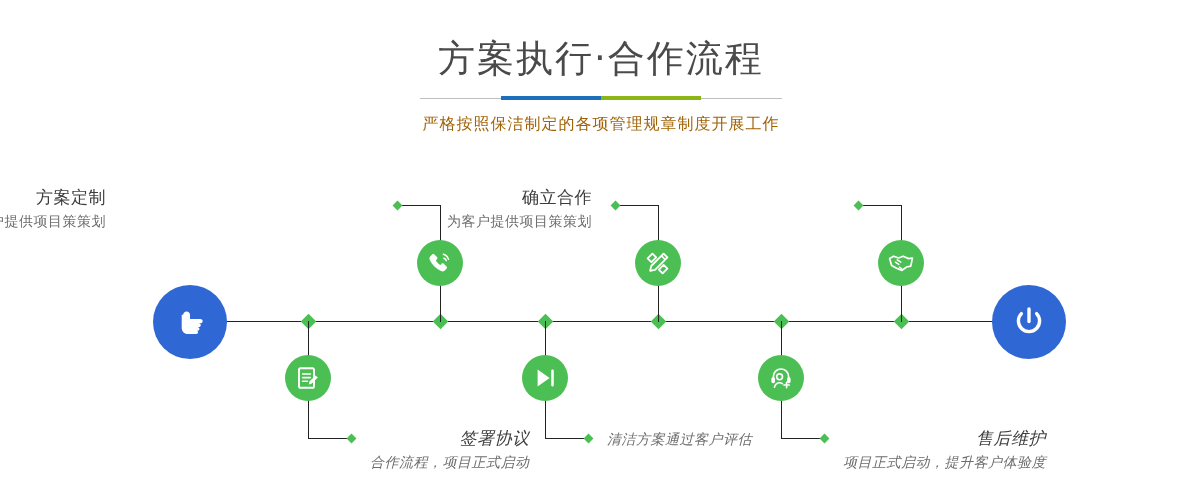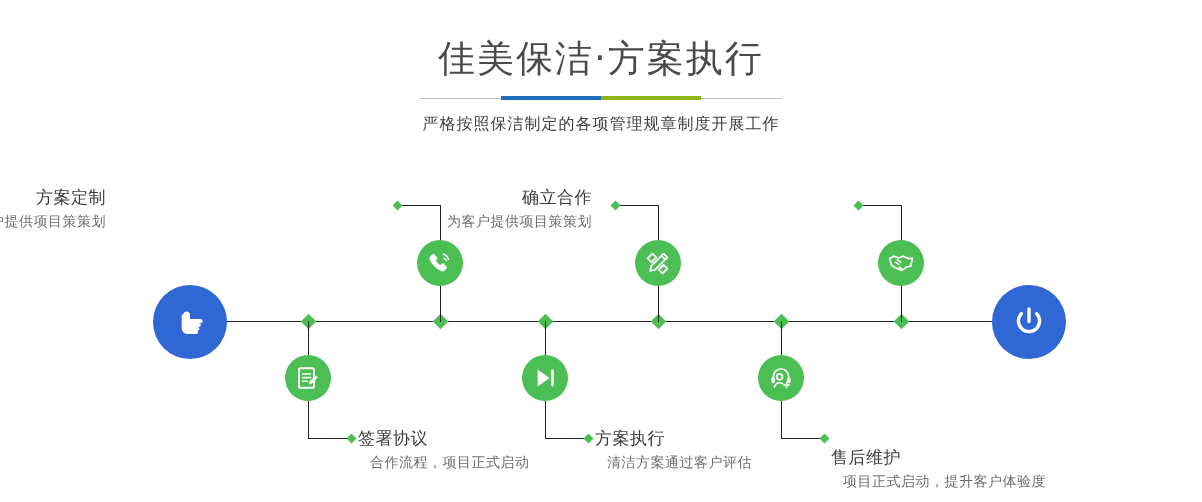--- a/index.html
+++ b/index.html
@@ -62,21 +62,21 @@
   .divider .seg-green {
     left: 181px;
     width: 100px;
     background: #8cb616;
   }
   .page-subtitle {
     margin: 0;
     padding-top: 9px;
     font-size: 16px;
     font-weight: 400;
-    color: #404040;
+    color: #a16207;
     letter-spacing: 1px;
     line-height: 22px;
   }
 
   
   .timeline {
     position: absolute;
     left: 0;
     top: 0;
     width: 1202px;
@@ -160,30 +160,30 @@
     letter-spacing: 0.5px;
   }
   .label .desc {
     font-size: 14px;
     color: #6d6d6d;
     line-height: 21px;
     letter-spacing: 0.5px;
     padding-top: 2px;
   }
   .label.above { text-align: right; }
-  .label.below { text-align: left; }
+  .label.below { text-align: right; font-style: italic; }
   .label.below .desc { padding-left: 12px; }
 </style>
 </head>
 <body>
 
 <div id="root">
 
   <div class="header">
-    <h1 class="page-title">佳美保洁·方案执行</h1>
+    <h1 class="page-title">方案执行·合作流程</h1>
     <div class="divider">
       <div class="hairline"></div>
       <div class="seg seg-blue"></div>
       <div class="seg seg-green"></div>
     </div>
     <p class="page-subtitle">严格按照保洁制定的各项管理规章制度开展工作</p>
   </div>
 
   <div class="timeline">
 
@@ -273,21 +273,20 @@
       <div class="tip-diamond" style="left:40px; top:435px;"></div>
       <div class="icon-circle" style="left:-23px; top:355px;">
         <span>
           <svg width="26" height="26" viewBox="0 0 26 26">
             <path fill="#ffffff" d="M5.6 4.6l12 8.4-12 8.4z"></path>
             <rect x="19.2" y="4.6" width="2.6" height="16.8" rx="1.1" fill="#ffffff"></rect>
           </svg>
         </span>
       </div>
       <div class="label below" style="left:50px; top:427px;">
-        <div class="ttl">方案执行</div>
         <div class="desc">清洁方案通过客户评估</div>
       </div>
     </div>
 
     <div class="branch" style="left:901px;">
       <div class="node-diamond" style="left:-5px; top:316px;"></div>
       <div class="vline" style="top:205px; height:117px;"></div>
       <div class="hline" style="left:-42px; top:205px; width:42px;"></div>
       <div class="tip-diamond" style="left:-46px; top:202px;"></div>
       <div class="icon-circle" style="left:-23px; top:240px;">
@@ -314,20 +313,20 @@
           <svg width="26" height="26" viewBox="0 0 26 26">
             <path fill="none" stroke="#ffffff" stroke-width="1.7" stroke-linecap="round" d="M5.4 13.4v-1.8a7.6 7.6 0 0 1 15.2 0v1.8"></path>
             <rect x="3.4" y="12.2" width="3.6" height="6" rx="1.6" fill="#ffffff"></rect>
             <rect x="19" y="12.2" width="3.6" height="6" rx="1.6" fill="#ffffff"></rect>
             <circle cx="11.6" cy="11.8" r="2.9" fill="none" stroke="#ffffff" stroke-width="1.6"></circle>
             <path fill="none" stroke="#ffffff" stroke-width="1.6" stroke-linecap="round" d="M6.4 22.2c0.9-2.8 2.9-4.4 5.2-4.4 1 0 2 0.3 2.8 0.9"></path>
             <path fill="none" stroke="#ffffff" stroke-width="1.7" stroke-linecap="round" d="M18.6 17.4v5.2M16 20h5.2"></path>
           </svg>
         </span>
       </div>
-      <div class="label below" style="left:50px; top:427px;margin-top:19px;">
+      <div class="label below" style="left:50px; top:427px;">
         <div class="ttl">售后维护</div>
         <div class="desc">项目正式启动，提升客户体验度</div>
       </div>
     </div>
 
   </div>
 </div>
 
 </body></html>

